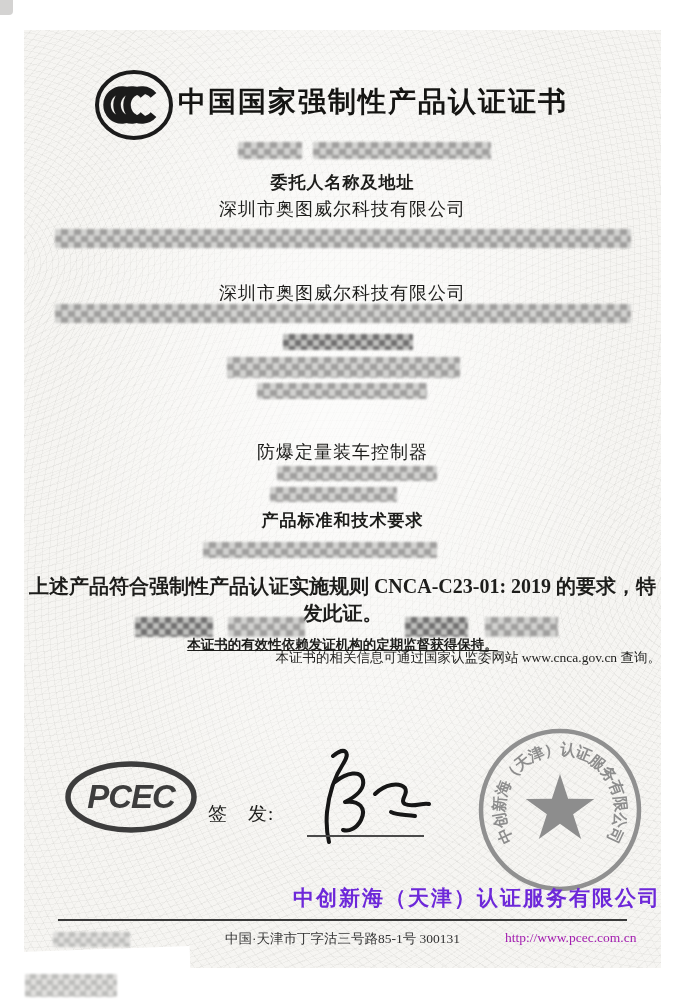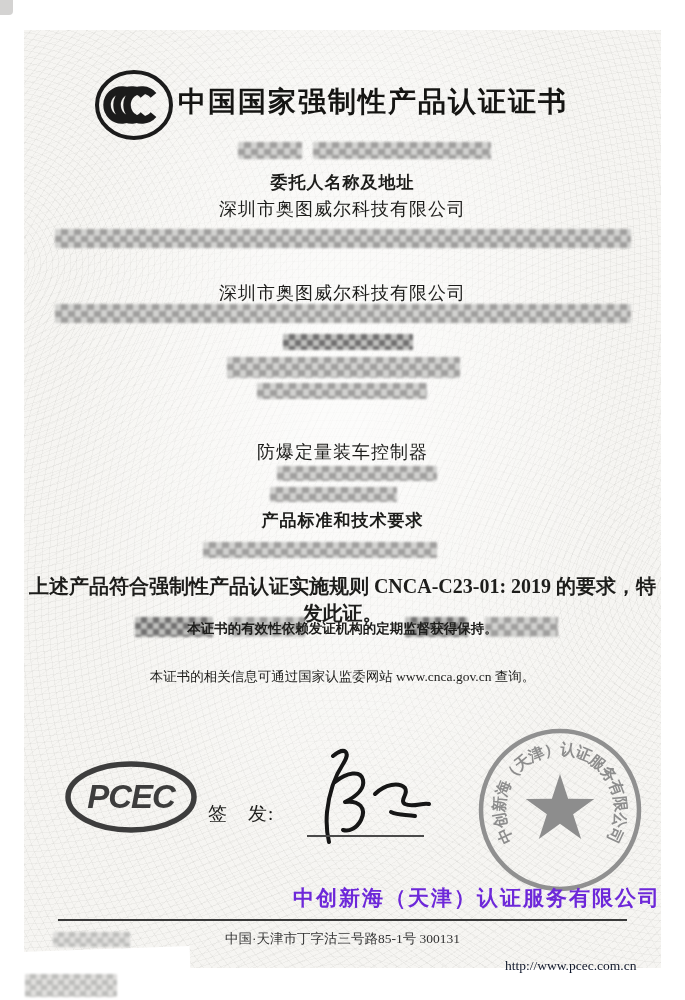--- a/index.html
+++ b/index.html
@@ -46,21 +46,21 @@
   .signature-svg { position:absolute; left:305px; top:742px; }
   .sign-line { position:absolute; left:307px; top:835px; width:117px; height:2px; background:#4a4a4a; }
 
   .stamp-svg { position:absolute; left:475px; top:725px; }
   .stamp-char { font-family:"Liberation Serif", serif; font-size:15.5px; font-weight:600; fill:#8d8d8d; text-anchor:middle; dominant-baseline:central; }
 
   .company-bottom { position:absolute; left:24px; top:884px; width:637px; text-align:right;
                     font-family:"Liberation Sans", sans-serif; font-size:21px; font-weight:600; letter-spacing:2px; color:#6d28d9; }
   .footer-rule { position:absolute; left:58px; top:919px; width:569px; height:2px; background:#3a3a3a; }
   .footer-address { position:absolute; left:24px; top:930px; width:637px; text-align:center; font-size:13.5px; color:#333; }
-  .footer-site { position:absolute; left:505px; top:930px; width:135px; font-size:13.5px; color:#0f172a;margin-top:28px; }
+  .footer-site { position:absolute; left:505px; top:930px; width:135px; font-size:13.5px; color:#a21caf; }
 </style>
 </head>
 <body>
 
 <div class="page">
   <div class="paper"></div>
   <div class="paper-bottom-cut"></div>
   <div class="scan-smudge"></div>
 
   <svg class="ccc-logo" width="82" height="74" viewBox="0 0 82 74">
@@ -93,22 +93,22 @@
   <div class="cline h17" style="top:509px;">产品标准和技术要求</div>
   <div class="px px-med" style="left:203px; top:542px; width:234px; height:16px;"></div>
 
   <div class="cline t16" style="top:573px;">上述产品符合强制性产品认证实施规则 CNCA-C23-01: 2019 的要求，特发此证。</div>
 
   <div class="px px-dark" style="left:135px; top:617px; width:78px; height:20px;"></div>
   <div class="px px-med" style="left:228px; top:617px; width:77px; height:20px;"></div>
   <div class="px px-dark" style="left:405px; top:617px; width:63px; height:20px;"></div>
   <div class="px px-med" style="left:485px; top:617px; width:73px; height:20px;"></div>
 
-  <div class="cline t13 b" style="top:620px;">本证书的有效性依赖发证机构的定期监督获得保持。</div>
-  <div class="cline t13" style="top:668px;">本证书的相关信息可通过国家认监委网站 www.cnca.gov.cn 查询。</div>
+  <div class="cline t13 b" style="top:636px;text-decoration:underline;">本证书的有效性依赖发证机构的定期监督获得保持。</div>
+  <div class="cline t13" style="top:649px;text-align:right;">本证书的相关信息可通过国家认监委网站 www.cnca.gov.cn 查询。</div>
 
   <svg class="pcec-logo" width="136" height="74" viewBox="0 0 136 74">
     <ellipse cx="68" cy="37" rx="63" ry="33" fill="none" stroke="#3d3d3d" stroke-width="5.5"></ellipse>
     <text x="68" y="48" text-anchor="middle" class="pcec-text">PCEC</text>
   </svg>
 
   <div class="sign-label">签　发:</div>
 
   <svg class="signature-svg" width="130" height="104" viewBox="0 0 130 104">
     <g fill="none" stroke="#161616" stroke-width="4" stroke-linecap="round" stroke-linejoin="round">

